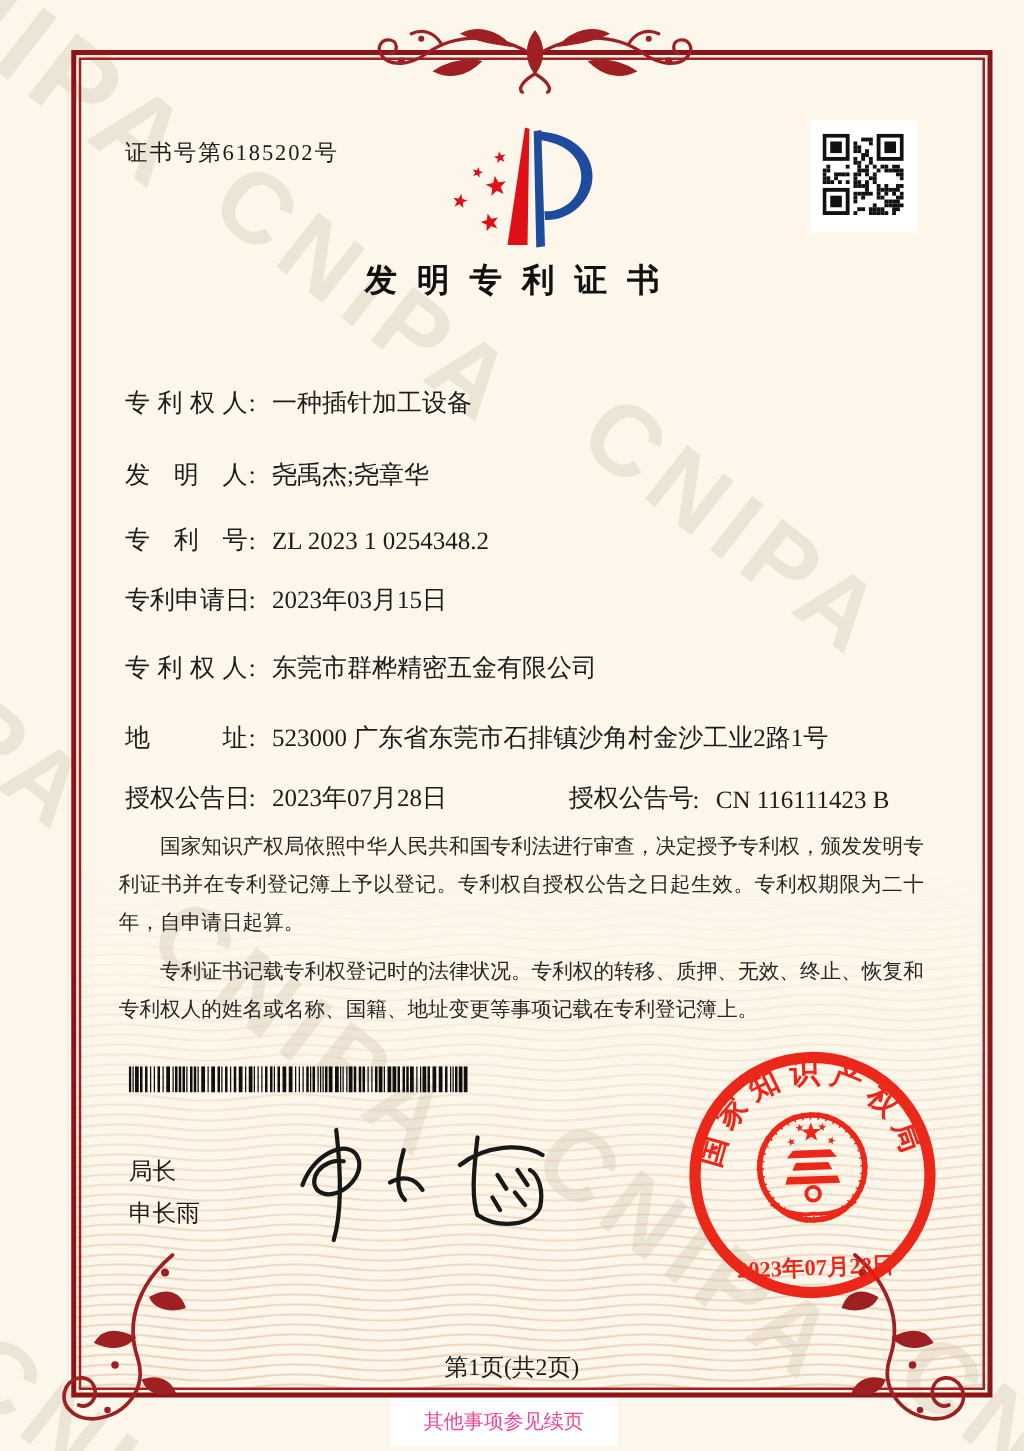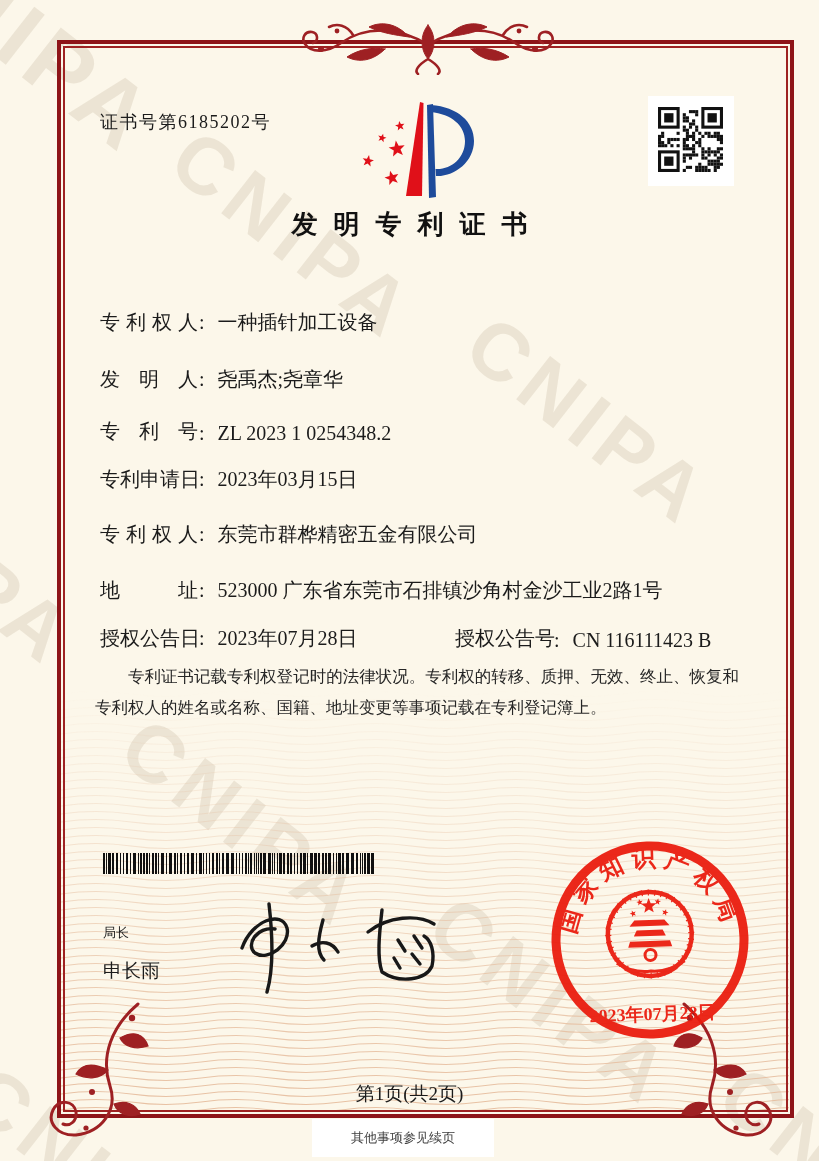--- a/index.html
+++ b/index.html
@@ -48,29 +48,29 @@
   .f0{top:309px}.f1{top:366px}.f2{top:418px}.f3{top:466px}.f4{top:521px}.f5{top:577px}.f6{top:625px}
   .grant2{position:absolute;left:355px;top:0;}
   
   .legal{position:absolute;left:95px;top:662px;width:644px;z-index:5;}
   .legal p{
     margin:0 0 8px 0;font-size:16.5px;line-height:1.86;text-align:justify;
     text-indent:2em;color:#262626;
   }
   
   .barcode{position:absolute;left:103px;top:853px;z-index:5;}
-  .officer-post{position:absolute;left:103px;top:924px;font-size:13px;z-index:5;}
+  .officer-post{position:absolute;left:103px;top:924px;font-size:19px;z-index:5;}
   .officer-name{position:absolute;left:103px;top:958px;font-size:19px;z-index:5;}
   .signature{position:absolute;left:226px;top:890px;z-index:6;}
   .seal{position:absolute;left:544px;top:834px;z-index:6;transform:rotate(-2deg);}
   
   .page-info{position:absolute;left:0;top:1081px;width:819px;text-align:center;font-size:19px;z-index:5;}
   .cont-box{
     position:absolute;left:312px;top:1119px;width:182px;height:38px;background:#fff;
-    text-align:center;line-height:38px;font-size:13px;z-index:6;color:#404040;
+    text-align:center;line-height:38px;font-size:16px;z-index:6;color:#ec4899;
   }
 </style>
 </head>
 <body>
 
 <span class="wm" style="left:-75px;top:-105px;font-size:92px">CNIPA</span>
 <span class="wm" style="left:210px;top:112px">CNIPA</span>
 <span class="wm" style="left:505px;top:298px">CNIPA</span>
 <span class="wm" style="left:-130px;top:438px">CNIPA</span>
 <span class="wm" style="left:160px;top:700px">CNIPA</span>
@@ -309,20 +309,21 @@
 <div class="field f6">
   <span>
     <span class="lbl">授权公告日</span><span class="col">:</span><span class="val">2023年07月28日</span>
   </span>
   <span class="grant2">
     <span class="lbl">授权公告号</span><span class="col">:</span><span class="val">CN 116111423 B</span>
   </span>
 </div>
 
 <div class="legal">
+  <p>国家知识产权局依照中华人民共和国专利法进行审查，决定授予专利权，颁发发明专利证书并在专利登记簿上予以登记。专利权自授权公告之日起生效。专利权期限为二十年，自申请日起算。</p>
   <p>专利证书记载专利权登记时的法律状况。专利权的转移、质押、无效、终止、恢复和专利权人的姓名或名称、国籍、地址变更等事项记载在专利登记簿上。</p>
 </div>
 
 <svg class="barcode" id="barcode" width="274" height="21">
     <rect x="0" y="0" width="2" height="21" fill="#101010"></rect>
     <rect x="3" y="0" width="1" height="21" fill="#101010"></rect>
     <rect x="5" y="0" width="3" height="21" fill="#101010"></rect>
     <rect x="9" y="0" width="2" height="21" fill="#101010"></rect>
     <rect x="13" y="0" width="2" height="21" fill="#101010"></rect>
     <rect x="17" y="0" width="1" height="21" fill="#101010"></rect>

